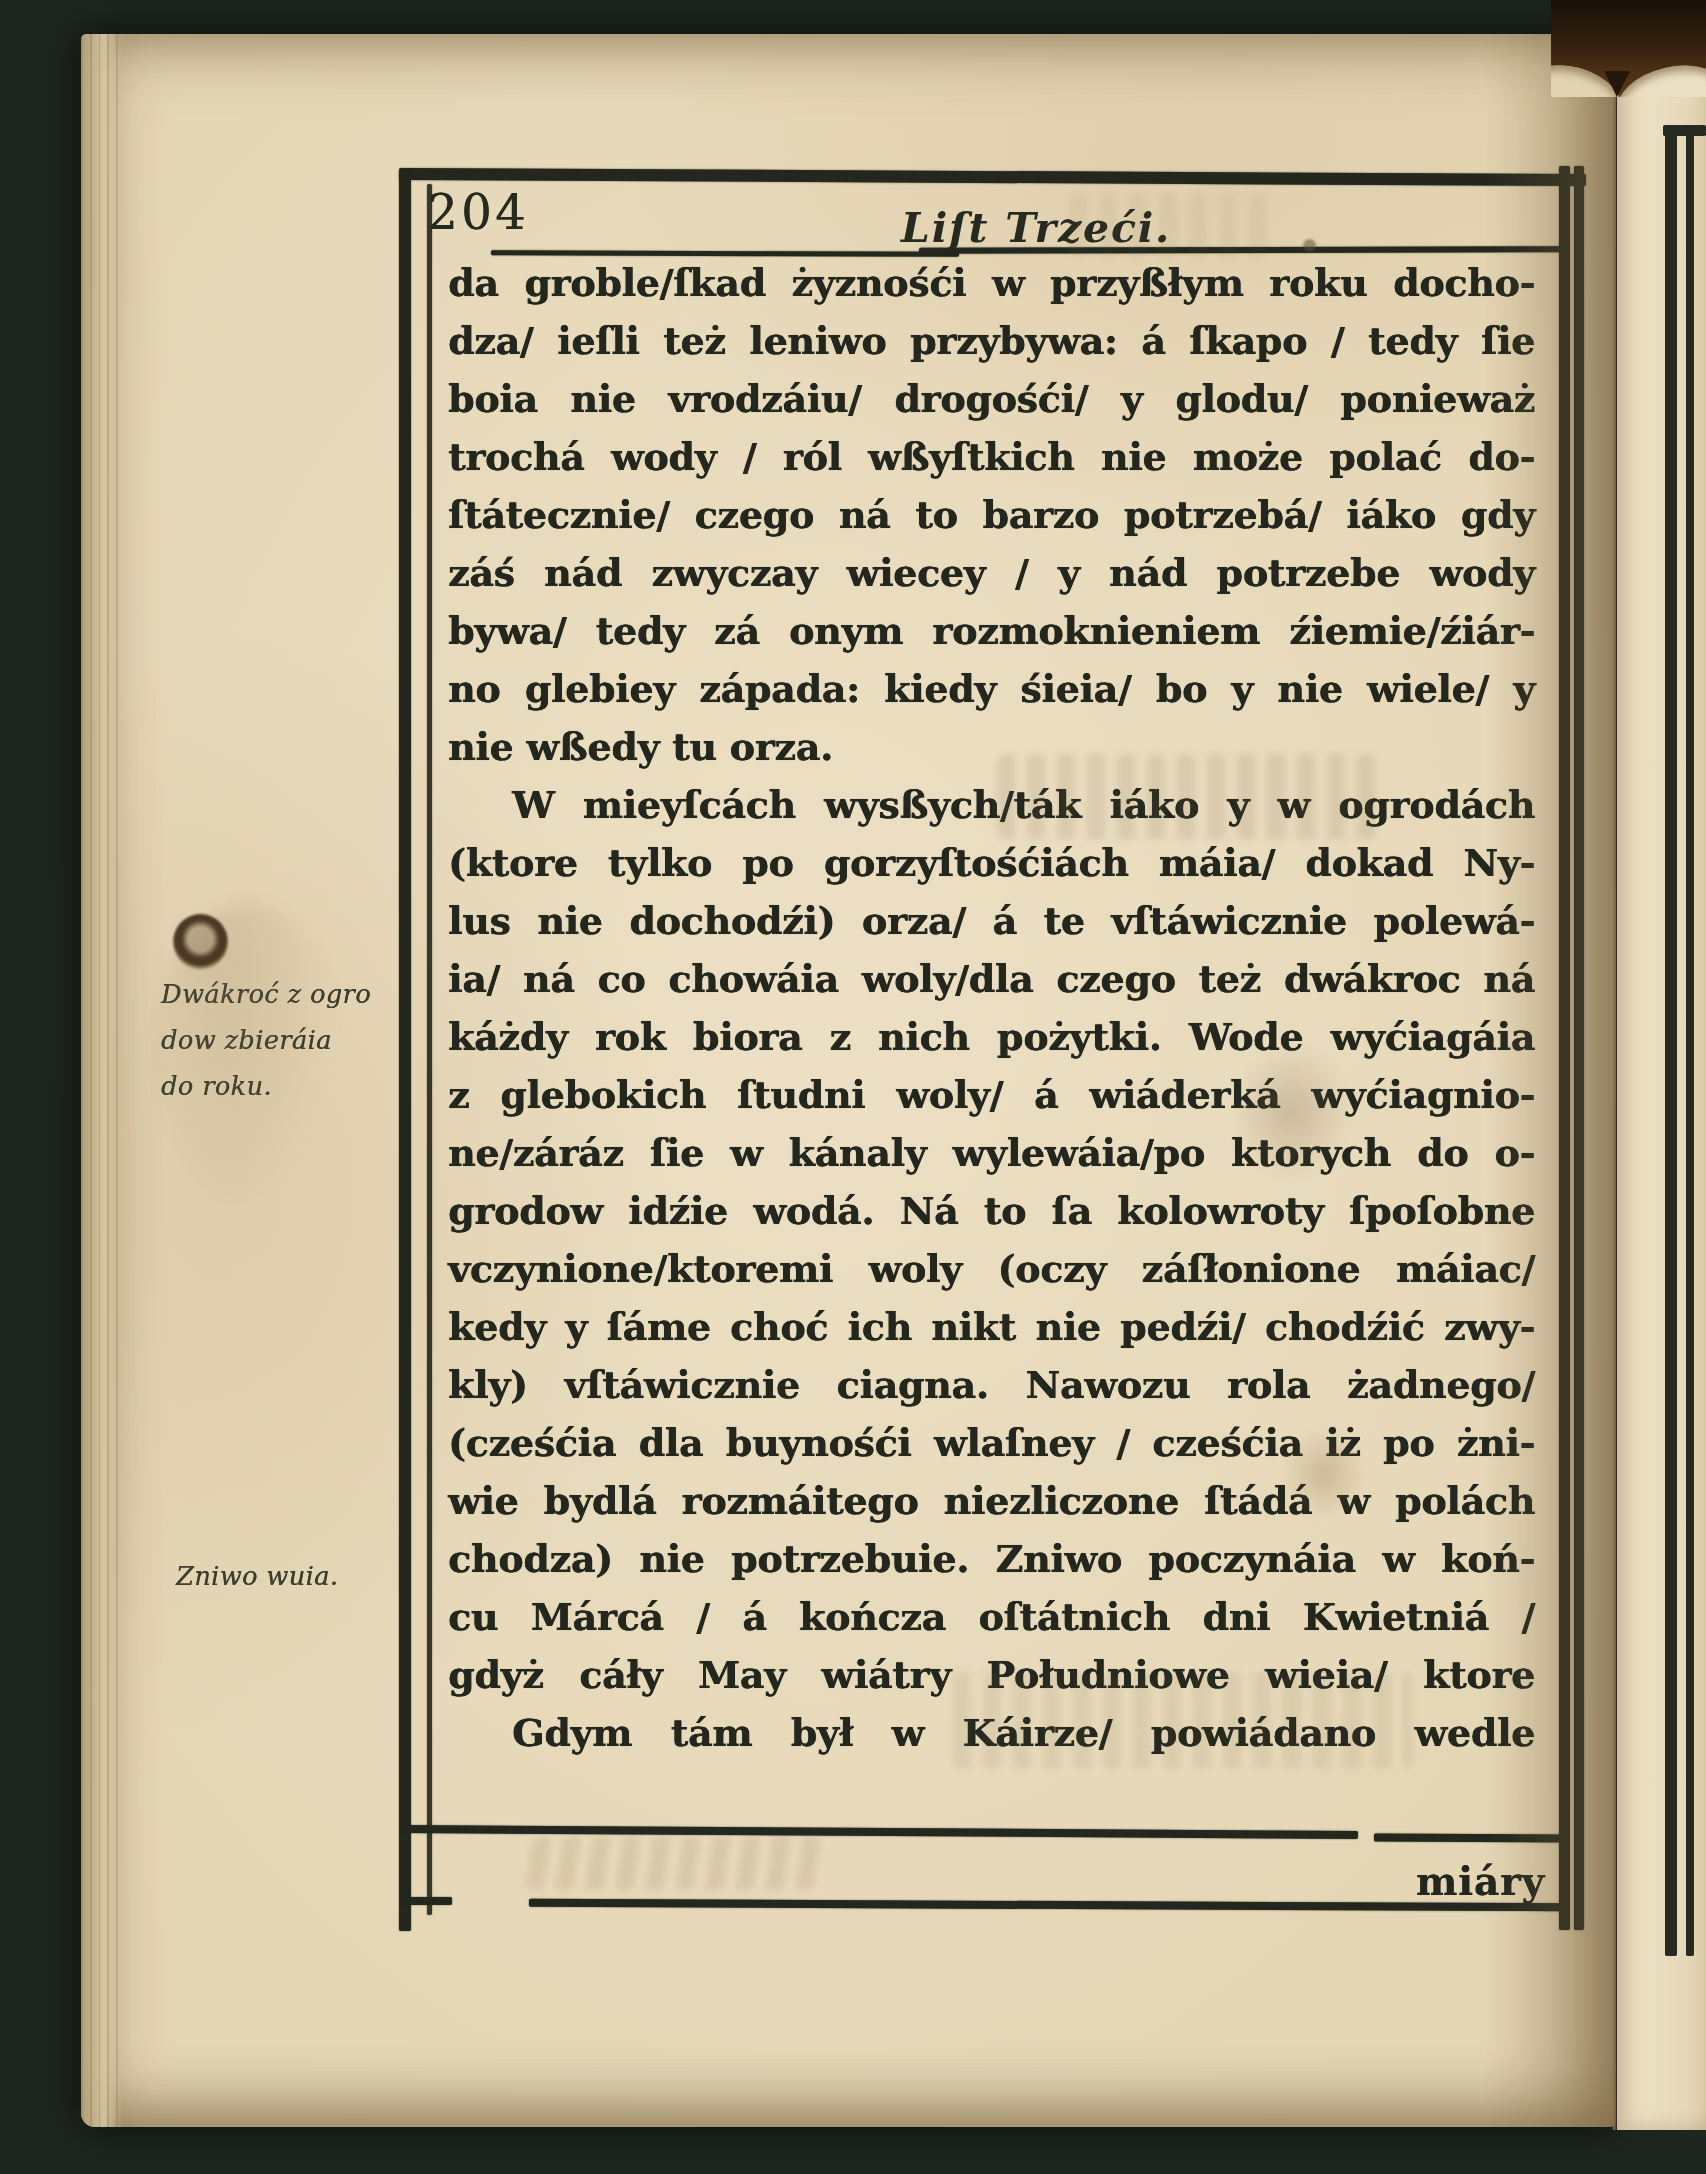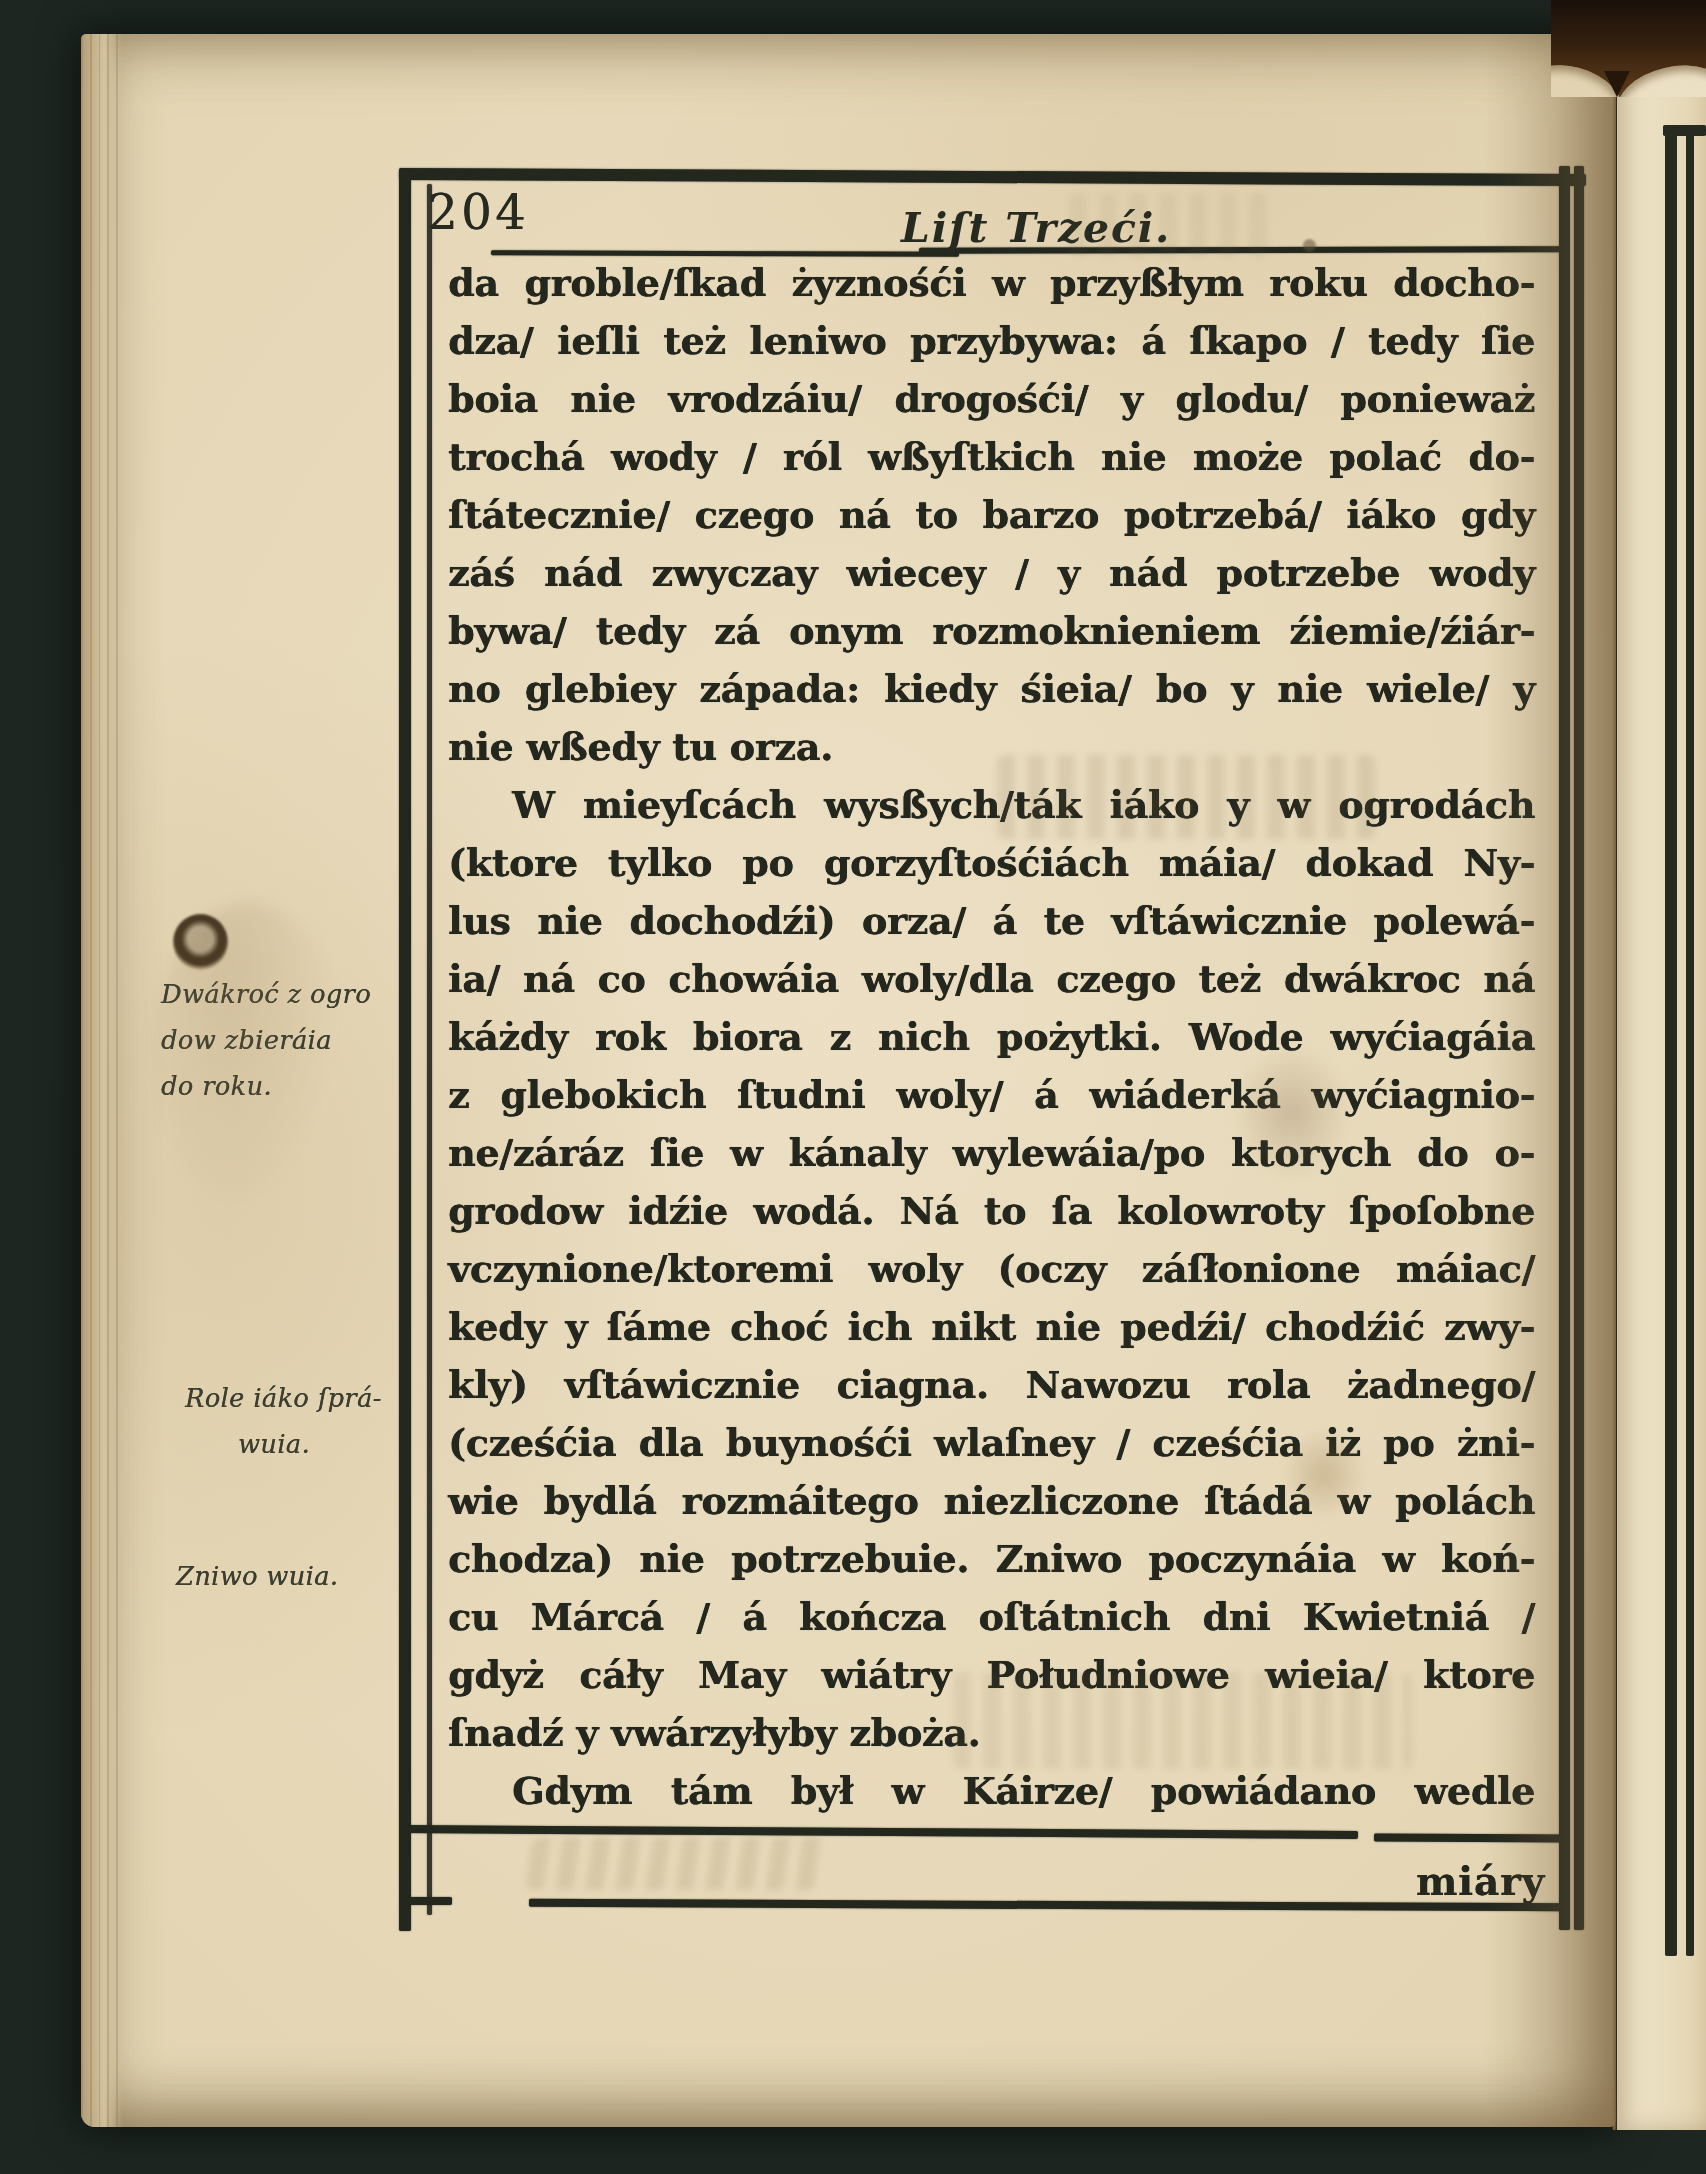--- a/index.html
+++ b/index.html
@@ -169,32 +169,27 @@
       <div class="bline">ne/záráz ſie w kánaly wylewáia/po ktorych do o-</div>
       <div class="bline">grodow idźie wodá. Ná to ſa kolowroty ſpoſobne</div>
       <div class="bline">vczynione/ktoremi woly (oczy záſłonione máiac/</div>
       <div class="bline">kedy y ſáme choć ich nikt nie pedźi/ chodźić zwy-</div>
       <div class="bline">kly) vſtáwicznie ciagna. Nawozu rola żadnego/</div>
       <div class="bline">(cześćia dla buynośći wlaſney / cześćia iż po żni-</div>
       <div class="bline">wie bydlá rozmáitego niezliczone ſtádá w polách</div>
       <div class="bline">chodza) nie potrzebuie. Zniwo poczynáia w koń-</div>
       <div class="bline">cu Márcá / á kończa oſtátnich dni Kwietniá /</div>
       <div class="bline">gdyż cáły May wiátry Południowe wieia/ ktore</div>
-      <div class="bline para-end">ſnadź y vwárzyłyby zboża.</div>
       <div class="bline indent">Gdym tám był w Káirze/ powiádano wedle</div>
     </div>
 
   <div class="mnote mn1">
       <div class="mline">Dwákroć z ogro</div>
       <div class="mline">dow zbieráia</div>
       <div class="mline">do roku.</div>
-    </div>
-  <div class="mnote mn2">
-      <div class="mline">Role iáko ſprá-</div>
-      <div class="mline">wuia.</div>
     </div>
   <div class="mnote mn3">
       <div class="mline">Zniwo wuia.</div>
     </div>
 
   <div class="catchword">miáry</div>
 
   <div class="stain st-halo"></div>
   <div class="stain st-ring"></div>
   <div class="stain st-dokad"></div>

